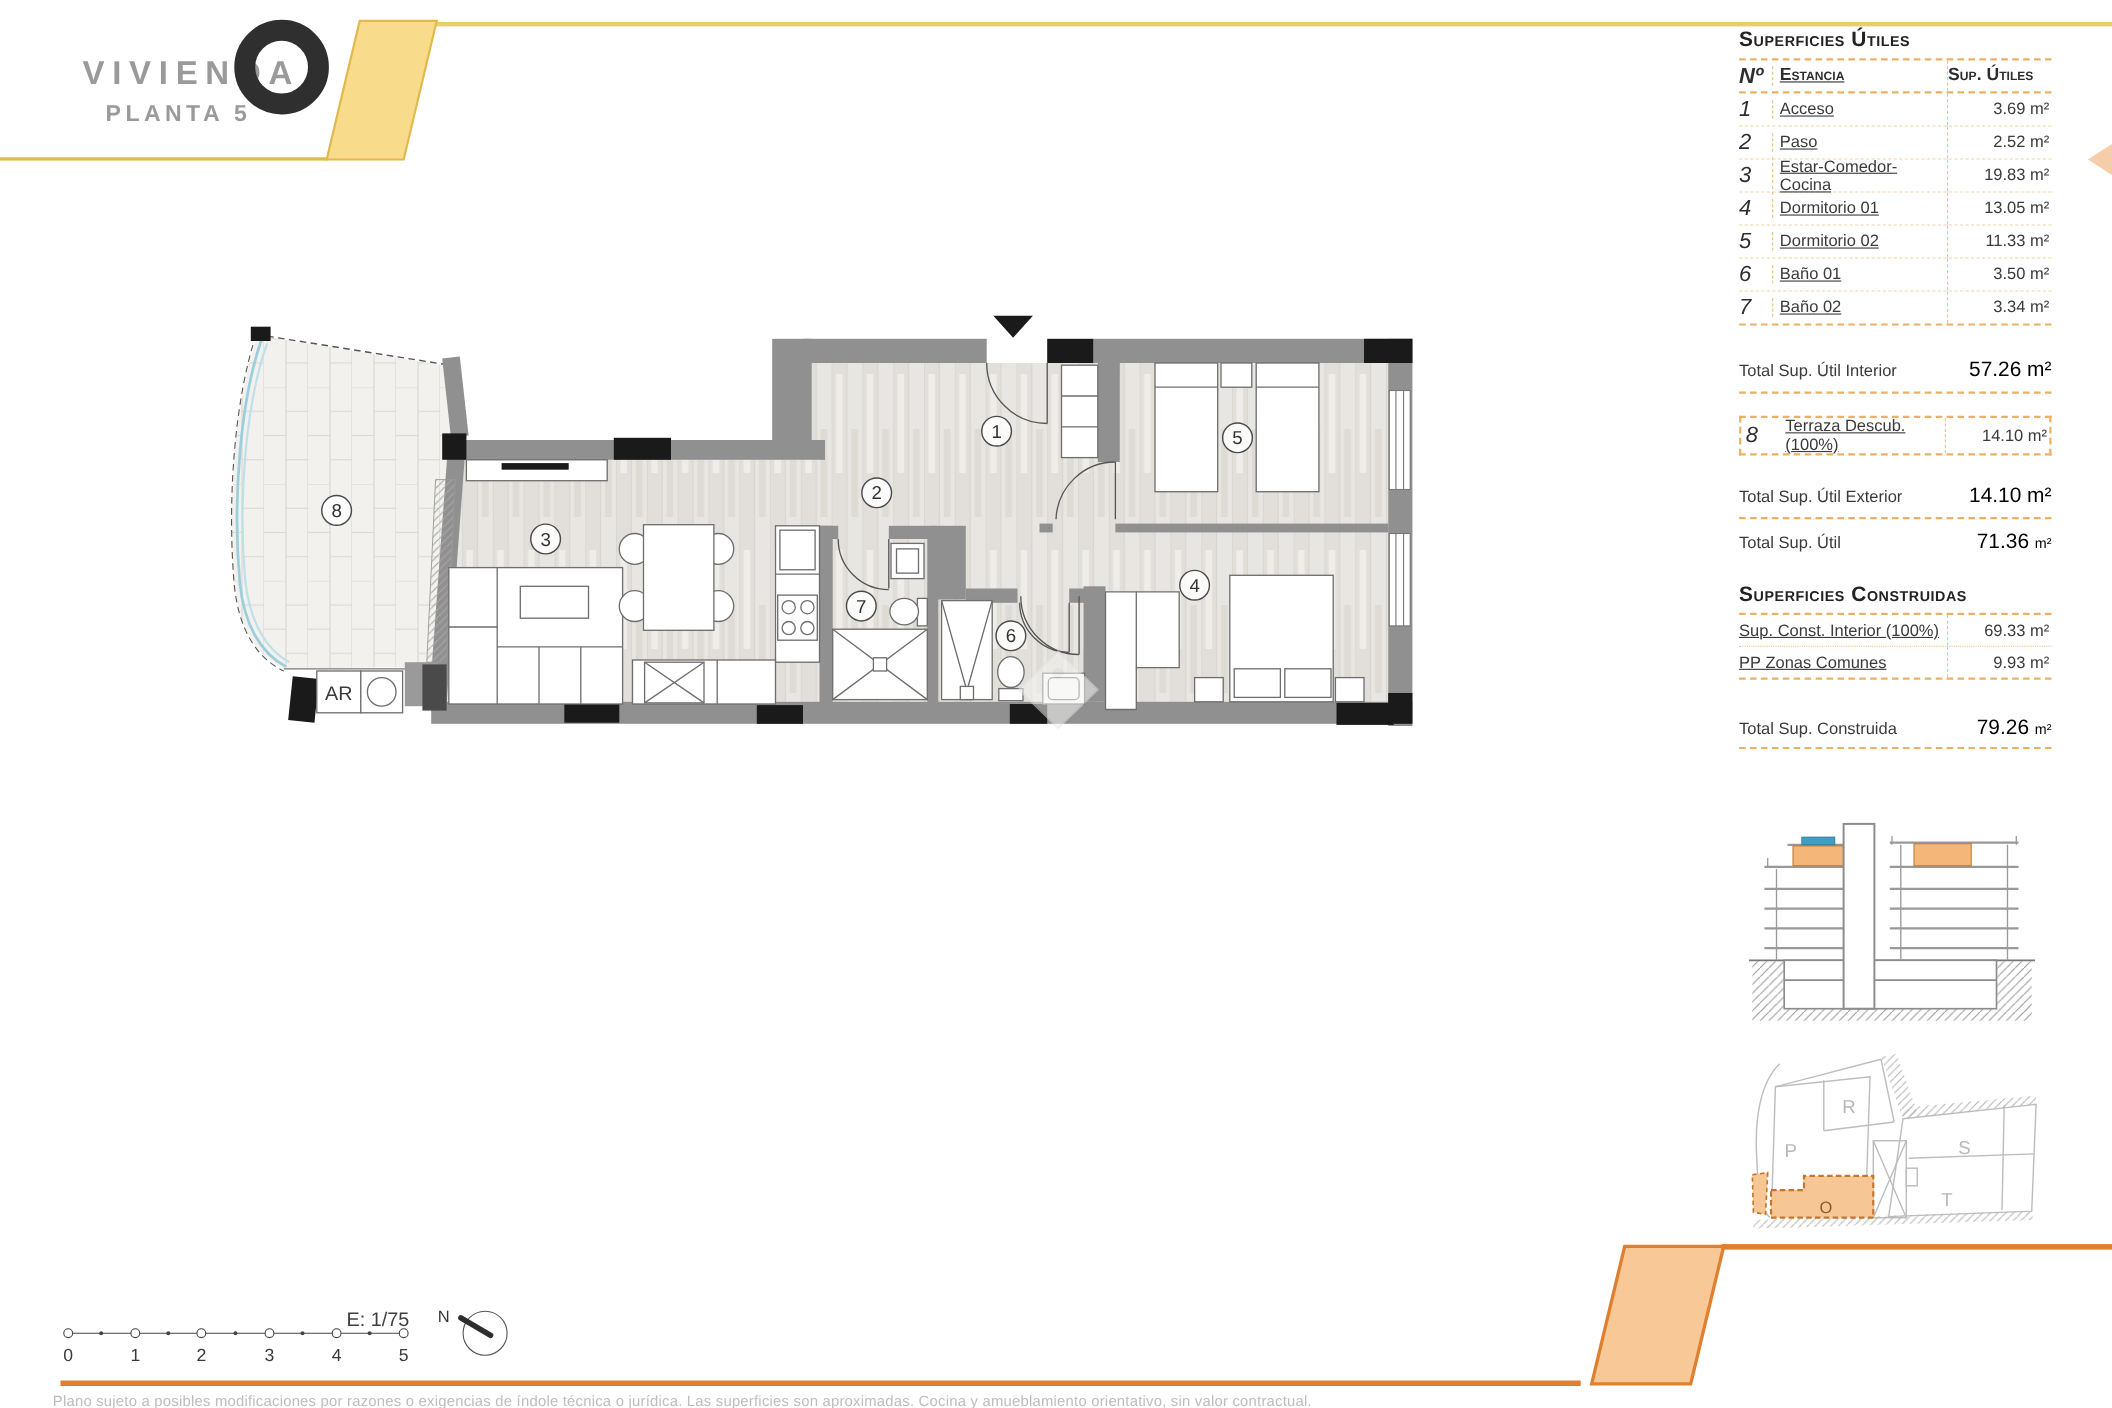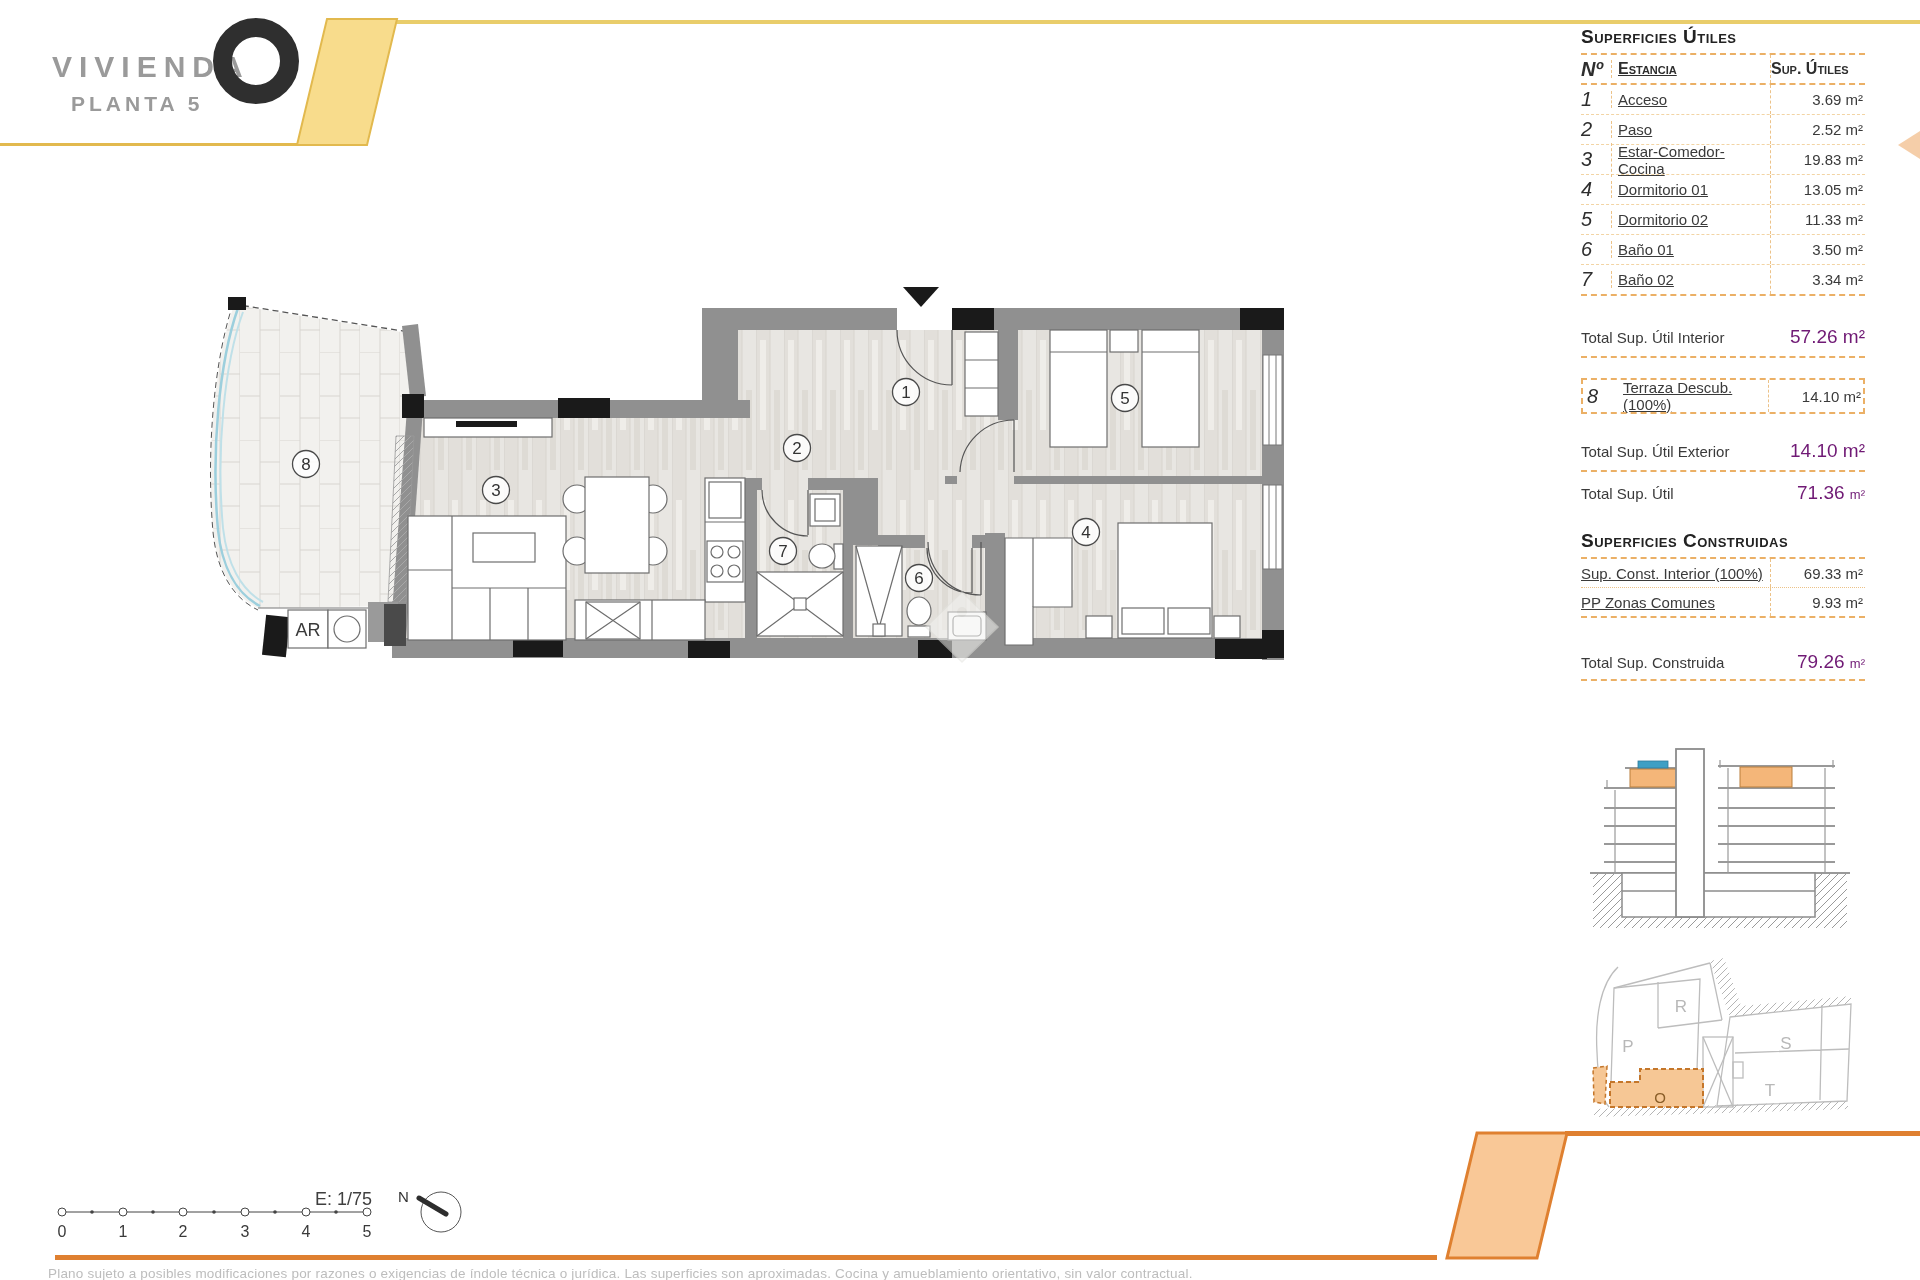--- a/index.html
+++ b/index.html
@@ -1,25 +1,25 @@
 <!DOCTYPE html>
 <html><head>
 <meta charset="utf-8">
 <style>
   html,body{margin:0;padding:0;background:#fff;}
   .page{position:relative;width:1920px;height:1280px;background:#fff;overflow:hidden;
         font-family:"Liberation Sans",sans-serif;color:#3a3a3a;}
   svg text{font-family:"Liberation Sans",sans-serif;}
 
   
-  .brand{position:absolute;left:52px;top:50px;font-size:30px;font-weight:bold;
+  .brand{position:absolute;left:75px;top:50px;font-size:30px;font-weight:bold;
          letter-spacing:7px;color:#9a9a9a;}
   .brand-o{position:absolute;left:213px;top:18px;width:48px;height:48px;border:19px solid #2f2f2f;
            border-radius:50%;}
-  .floor{position:absolute;left:71px;top:92px;font-size:21px;font-weight:bold;
+  .floor{position:absolute;left:96px;top:92px;font-size:21px;font-weight:bold;
          letter-spacing:4px;color:#9a9a9a;}
   .hdr-underline{position:absolute;left:0;top:143px;width:298px;height:3px;background:#e2b94e;}
   .hdr-topline{position:absolute;left:396px;top:20px;width:1524px;height:4px;background:#e9cd6b;}
   .band-svg{position:absolute;left:0;top:0;}
 
   
   .tables{position:absolute;left:1581px;top:26px;width:284px;font-size:15px;}
   .tbl-title{font-variant:small-caps;font-weight:bold;font-size:19px;color:#222;
              letter-spacing:.5px;margin:0 0 5px 0;}
   .dash-t{border-top:2px dashed #ebb066;}
@@ -27,21 +27,21 @@
   .row{display:flex;align-items:center;height:29px;}
   .thead{height:28px;font-variant:small-caps;font-weight:bold;font-size:16px;color:#2e2e2e;}
   .c-no{width:30px;font-size:20px;color:#2e2e2e;flex:0 0 auto;font-style:italic;}
   .c-room{flex:1;padding-left:6px;border-left:1px dashed #ecc288;text-decoration:underline;}
   .c-val{width:92px;text-align:right;border-left:1px dashed #ecc288;flex:0 0 auto;
          padding-right:2px;height:100%;display:flex;align-items:center;justify-content:flex-end;}
   .rows .row{border-bottom:1px dashed #f2d4a4;}
   .rows .row:last-child{border-bottom:none;}
   .total-line{display:flex;justify-content:space-between;align-items:baseline;}
   .total-line .lbl{font-size:15px;color:#3a3a3a;}
-  .total-line .val{font-size:19px;color:#701a75;margin-left:39px;}
+  .total-line .val{font-size:19px;color:#000000;margin-left:39px;}
   .big-orange{font-size:27px;color:#eaa74c;}
   .big-orange .unit{font-size:13px;}
   .terr-box{border:2px dashed #ebb066;display:flex;align-items:center;height:32px;}
   .terr-box .c-room{border-left:none;}
   .ct-rows .row{height:28px;justify-content:flex-end;}
   .ct-rows .row + .row{border-top:1px dotted #ecc288;}
   .mt30{margin-top:30px}.mt20{margin-top:20px}.mt26{margin-top:26px}
   .mt10{margin-top:10px}.mt33{margin-top:33px}
   .pb8{padding-bottom:8px}.pb6{padding-bottom:6px}
 

